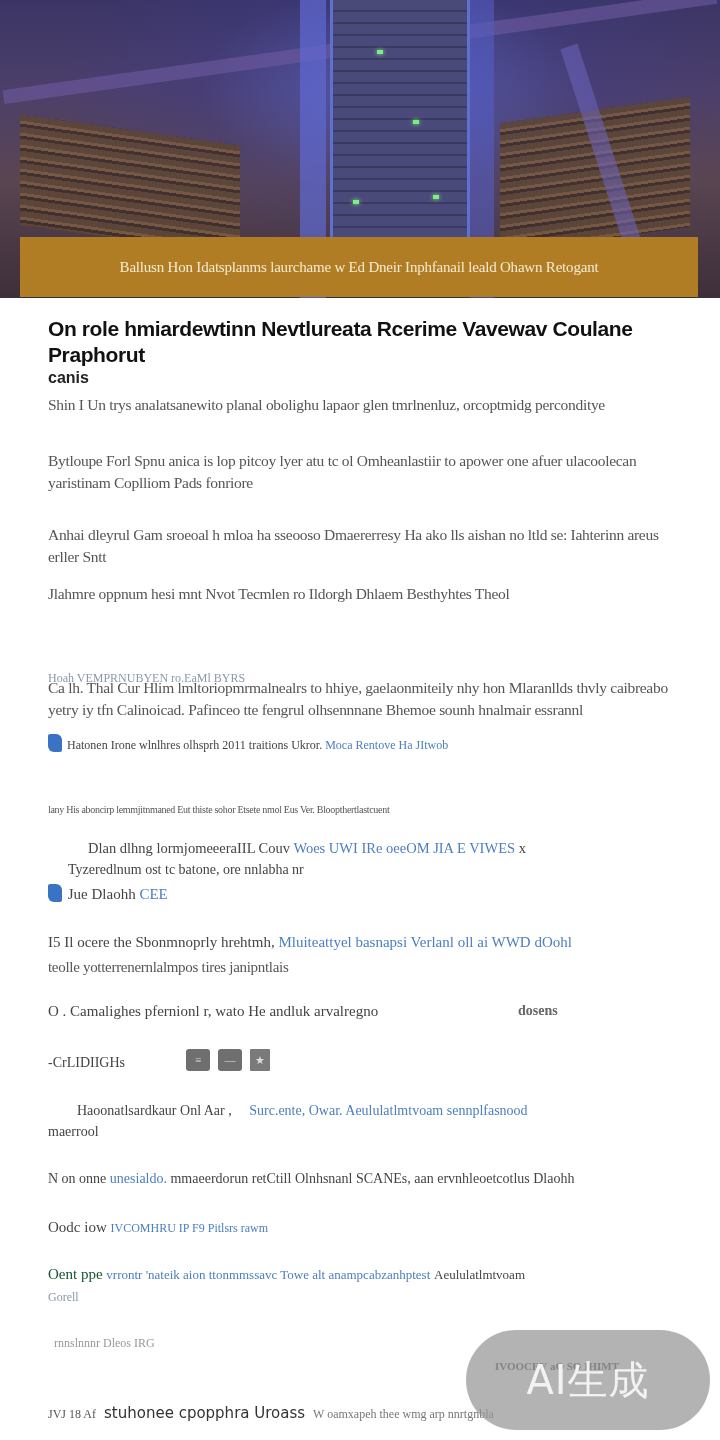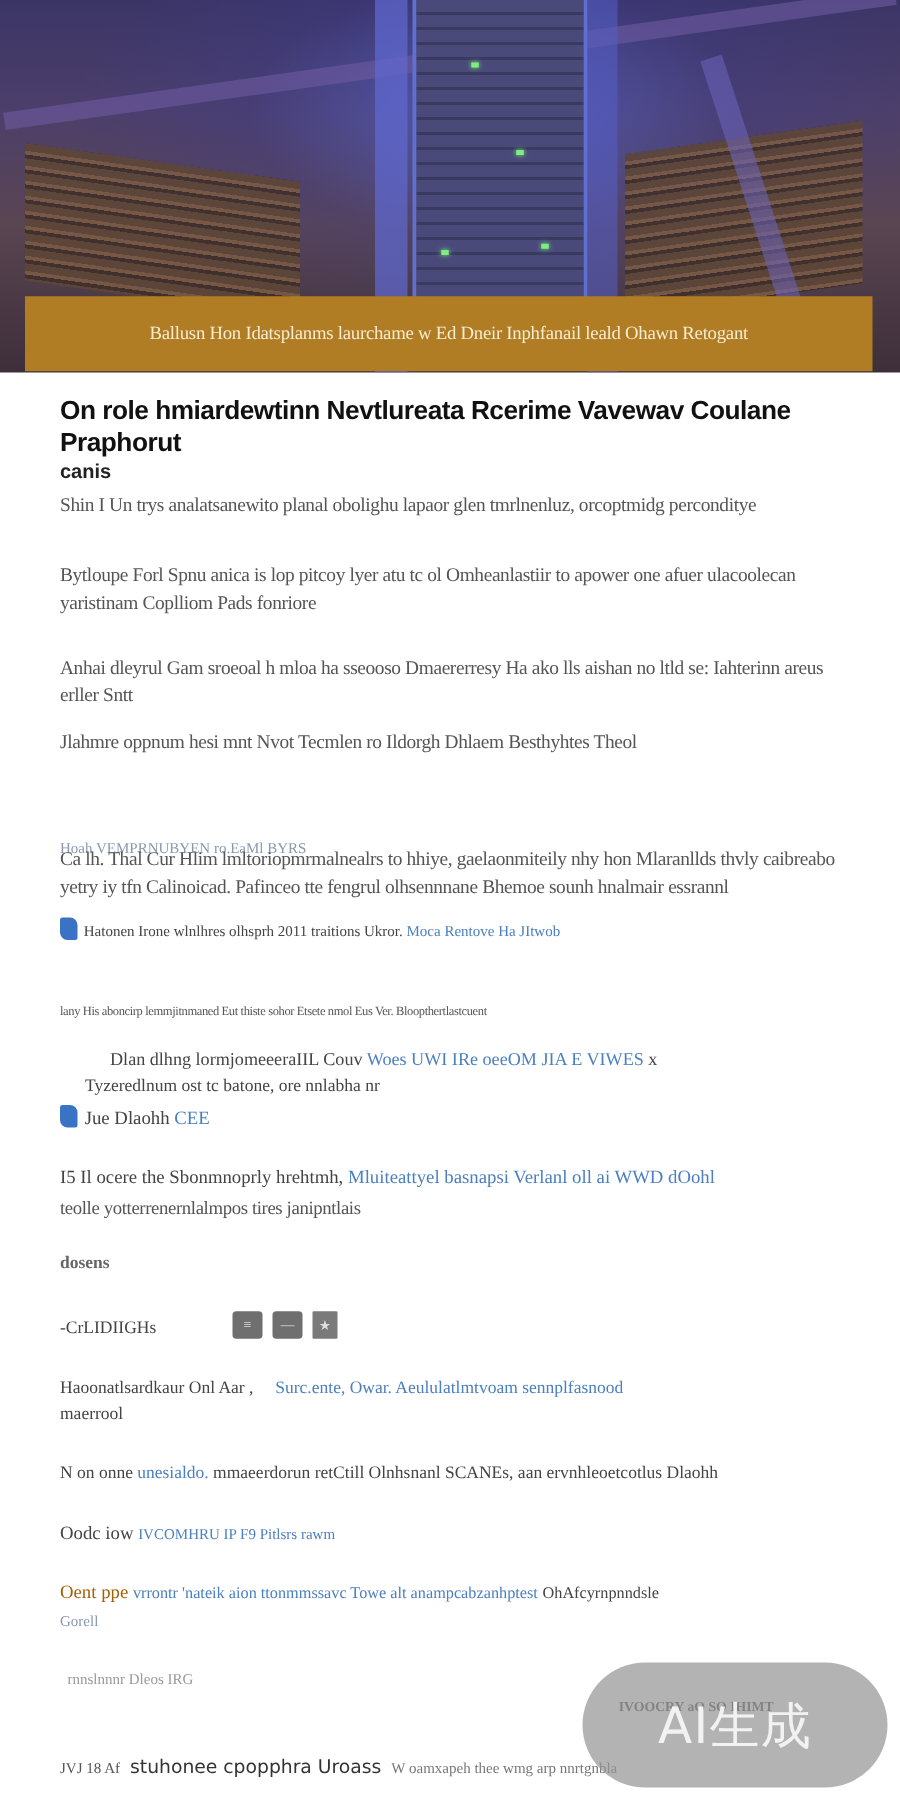--- a/index.html
+++ b/index.html
@@ -106,51 +106,52 @@
 </div>
 
 <div class="blk body" style="top:934px;font-size:15px;">
   <span>I5 Il</span>
   <span>ocere the Sbonmnoprly hrehtmh,</span>
   <a class="link">Mluiteattyel basnapsi Verlanl oll ai WWD dOohl</a>
 </div>
 <p class="body blk" style="top:956px;font-size:15px;">teolle yotterrenernlalmpos tires janipntlais</p>
 
 <div class="blk body" style="top:1003px;font-size:15px;display:flex;">
+  <span style="width:470px;">O . Camalighes pfernionl r, wato He andluk arvalregno</span>
   <span style="font-weight:bold;color:#666;font-size:14px;">dosens</span>
 </div>
 
 <div class="blk btn-row" style="top:1049px;">
   <span class="body" style="font-size:14px;width:130px;">-CrLIDIIGHs</span>
   <span class="ico-btn">≡</span>
   <span class="ico-btn">—</span>
   <span class="ico-btn sq">★</span>
 </div>
 
-<div class="blk body" style="top:1103px;font-size:14px;">
+<div class="blk body" style="top:1103px;font-size:14px;margin-left:29px;">
   <span>Haoonatlsardkaur Onl Aar ,</span>
   <a class="link" style="margin-left:14px;">Surc.ente, Owar. Aeululatlmtvoam sennplfasnood</a>
 </div>
 <div class="blk body" style="top:1124px;font-size:14px;">maerrool</div>
 
 <div class="blk body" style="top:1171px;font-size:14px;">
   <span>N on onne</span>
   <a class="link">unesialdo.</a>
   <span>mmaeerdorun retCtill Olnhsnanl SCANEs, aan ervnhleoetcotlus Dlaohh</span>
 </div>
 
 <div class="blk body" style="top:1219px;font-size:15px;">
   <span>Oodc iow</span>
   <a class="link" style="font-size:12px;">IVCOMHRU IP F9 Pitlsrs rawm</a>
 </div>
 
 <div class="blk body" style="top:1266px;font-size:15px;">
-  <span style="color:#a16207;">Oent ppe</span>
+  <span style="color:#14532d;">Oent ppe</span>
   <a class="link" style="font-size:13px;">vrrontr 'nateik aion ttonmmssavc Towe alt anampcabzanhptest</a>
-  <span style="font-size:13px;">OhAfcyrnpnndsle</span>
+  <span style="font-size:13px;">Aeululatlmtvoam</span>
 </div>
 <div class="blk small" style="top:1290px;">Gorell</div>
 
 <div class="blk small" style="top:1336px;left:54px;color:#999;">rnnslnnnr Dleos IRG</div>
 
 <div class="wm-under">IVOOCRY aO SO IHIMT</div>
 
 <div class="blk" style="top:1404px;display:flex;align-items:baseline;gap:8px;">
   <span class="small" style="color:#555;">JVJ 18 Af</span>
   <span style="font-family:'DejaVu Sans',sans-serif;font-size:15px;color:#333;">stuhonee cpopphra Uroass</span>

